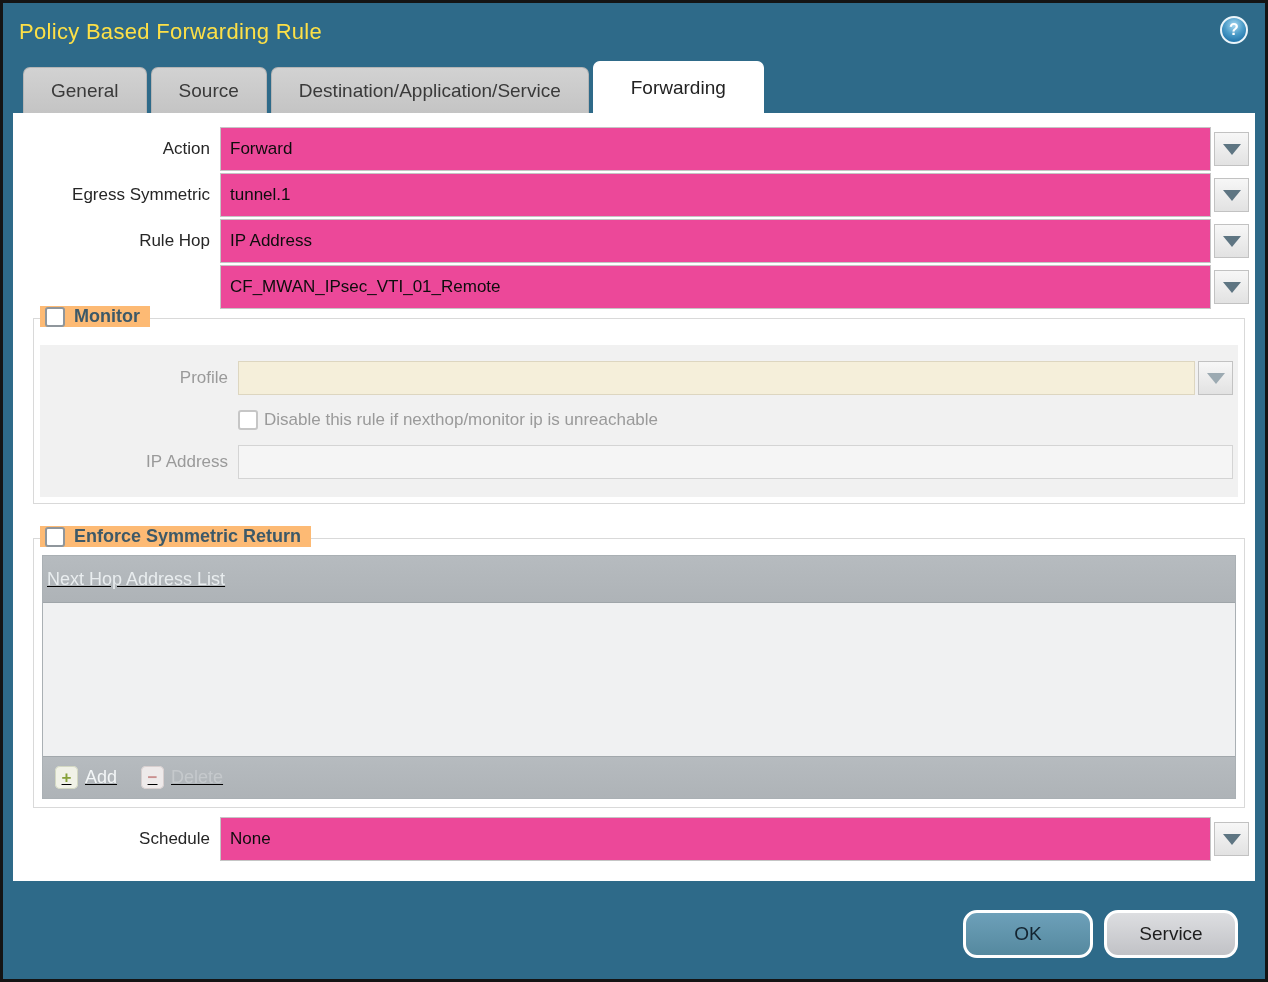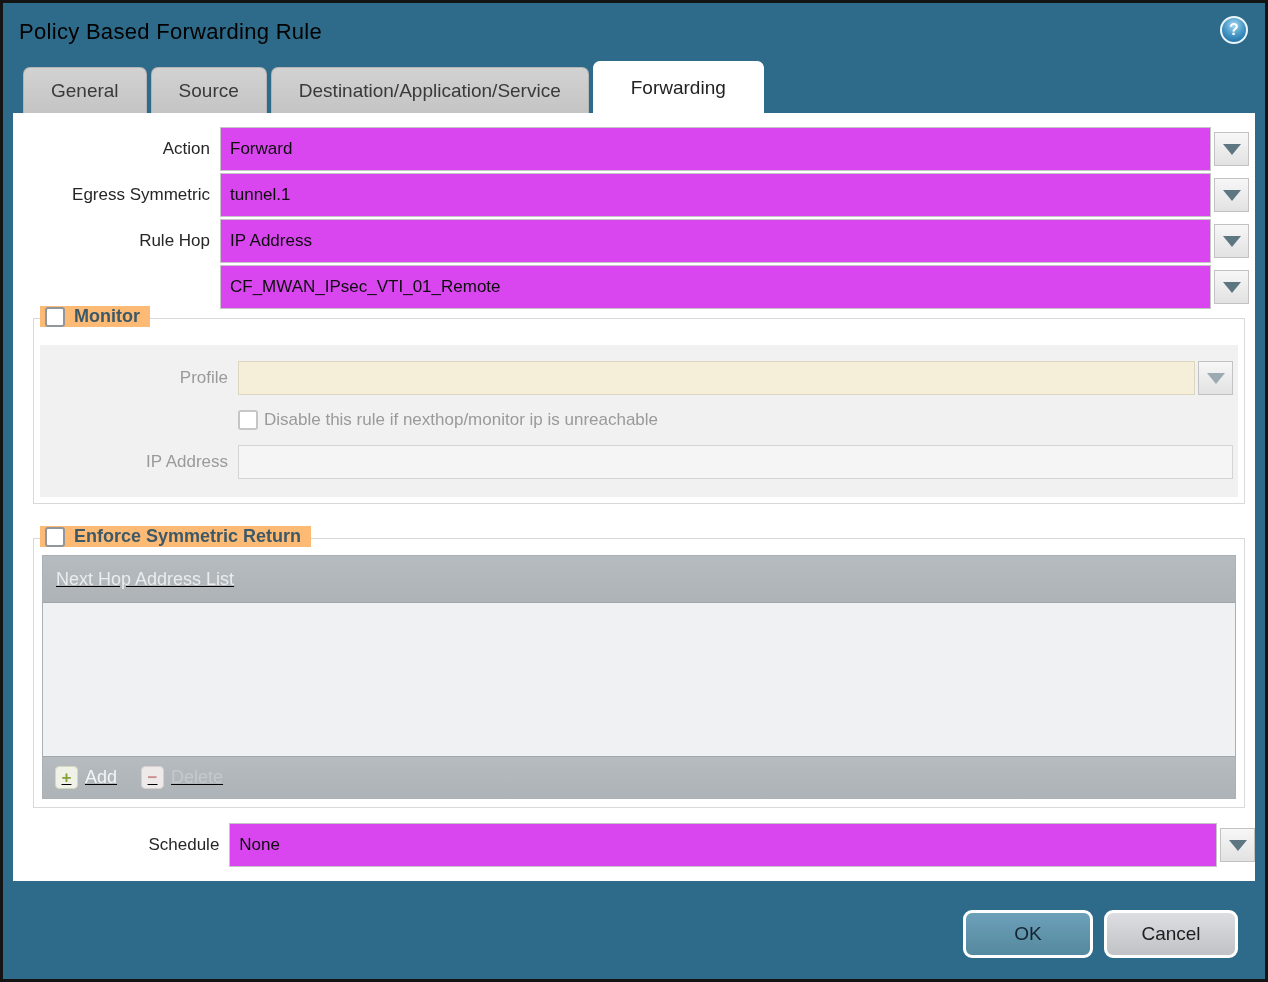--- a/index.html
+++ b/index.html
@@ -3,21 +3,21 @@
 <meta charset="utf-8">
 <style>
   * { margin:0; padding:0; box-sizing:border-box; }
   body { font-family:"Liberation Sans", sans-serif; background:#555; }
   .screen {
     width:1268px; height:982px; position:relative;
     border:3px solid #141414; background:#2e6a89; overflow:hidden;
   }
   
   .titlebar { height:57px; display:flex; align-items:center; padding-left:16px; }
-  .title { color:#000000; font-size:22px; font-weight:300; letter-spacing:0.3px; }
+  .title { color:#fde047; font-size:22px; font-weight:300; letter-spacing:0.3px; }
   .help {
     position:absolute; top:13px; right:17px; width:28px; height:28px; border-radius:50%;
     background:radial-gradient(circle at 50% 30%, #a8d8f2 0%, #4c9cc8 45%, #2a7cb0 75%);
     border:2px solid #ecf5fa; color:#fff; font-weight:bold; font-size:16px;
     display:flex; align-items:center; justify-content:center; cursor:pointer;
   }
   
   .tabs { display:flex; align-items:flex-end; padding-left:20px; height:53px; gap:4px; }
   .tab {
     background:linear-gradient(#d2d2d2,#c4c4c4); color:#3a3a3a; font-size:19px;
@@ -27,21 +27,21 @@
   }
   .tab.active {
     background:#fff; color:#222; height:52px; padding:0 37px; border-color:#fff;
   }
   
   .content { background:#fff; margin:0 10px; height:768px; padding-top:19px; }
   .frow { display:flex; align-items:center; margin-bottom:12px; height:34px; }
   .lbl { width:197px; text-align:right; margin-right:10px; font-size:17px; color:#262626; }
   .cinput {
     width:991px; height:44px; border:1px solid #c5c5c5; padding:0 9px;
-    font-size:17px; font-family:inherit; color:#0d0d0d; background:#d946ef; outline:none;
+    font-size:17px; font-family:inherit; color:#0d0d0d; background:#ec4899; outline:none;
   }
   .ddbtn {
     width:35px; height:34px; margin-left:3px; border:1px solid #c2c2c2;
     background:linear-gradient(#f7f7f7,#e2e2e2);
     display:flex; align-items:center; justify-content:center; cursor:pointer;
   }
   .arrow { width:0; height:0; border-left:9px solid transparent; border-right:9px solid transparent; border-top:11px solid #5e7582; }
   .ddbtn.disabled .arrow { border-top-color:#9caab2; }
   
   .fieldset { position:relative; border:1px solid #d9d9d9; margin:14px 10px 0 20px; }
@@ -66,41 +66,41 @@
   .ip-field {
     width:995px; height:34px; background:#f5f5f5; border:1px solid #d4d4d4;
     font-size:17px; padding:0 9px; color:#6b6b6b; outline:none;
   }
   .disable-row { display:flex; align-items:center; gap:6px; margin:0 0 14px 198px; height:22px; }
   .disable-lbl { font-size:17px; color:#9a9a9a; }
   
   .nh-table { margin:16px 8px 8px; border:1px solid #aab0b4; }
   .thead {
     height:47px; background:linear-gradient(#b6bbbf,#aeb3b7); color:#e9edef; font-size:18px;
-    display:flex; align-items:center; padding-left:13px; border-bottom:1px solid #9fa5a9;
+    display:flex; align-items:center; padding-left:4px; border-bottom:1px solid #9fa5a9;
   }
   .tbody { height:153px; background:#f0f1f2; }
   .tfoot {
     height:42px; background:linear-gradient(#b6bbbf,#aeb3b7);
     display:flex; align-items:center; gap:24px; padding-left:12px; border-top:1px solid #a2a8ac;
   }
   .tbtn { display:flex; align-items:center; gap:7px; cursor:pointer; font-size:18px; }
   .tbtn .txt-add { color:#f3f6f7; }
   .tbtn .txt-del { color:#c5c9cc; }
   .micon {
     width:23px; height:23px; border-radius:5px; display:flex; align-items:center; justify-content:center;
     font-weight:bold; font-size:17px; line-height:1;
   }
   .icon-plus { background:#f1f2e7; color:#87a23a; box-shadow:inset 0 0 0 1px #d3d8c2; }
   .icon-minus { background:#eeeaea; color:#c9908f; box-shadow:inset 0 0 0 1px #d8cfcf; }
   
-  .schedule { margin-top:20px;padding-left:10px; }
+  .schedule { margin-top:14px; }
   
   .fbtn {
-    position:absolute; bottom:21px; height:48px; border-radius:9px; border:3px solid #fff;
+    position:absolute; bottom:21px; height:48px; border-radius:14px; border:3px solid #fff;
     display:flex; align-items:center; justify-content:center; font-size:19px; cursor:pointer;
     font-family:inherit;
   }
   .btn-ok { right:172px; width:130px; background:linear-gradient(#6da0b9,#55ureb);
     background:linear-gradient(#6da0b9,#55899f); color:#132430; }
   .btn-cancel { right:27px; width:134px; background:linear-gradient(#dddee1,#c1c2c6); color:#1d1d1d; }
 </style>
 </head>
 <body>
 
@@ -201,15 +201,15 @@
       <div class="lbl">Schedule</div>
       <input class="cinput" value="None" style="">
       <div class="ddbtn">
         <div class="arrow"></div>
       </div>
     </div>
 
   </div>
 
   <button class="fbtn btn-ok">OK</button>
-  <button class="fbtn btn-cancel">Cancel</button>
+  <button class="fbtn btn-cancel">Service</button>
 
 </div>
 
 </body></html>

